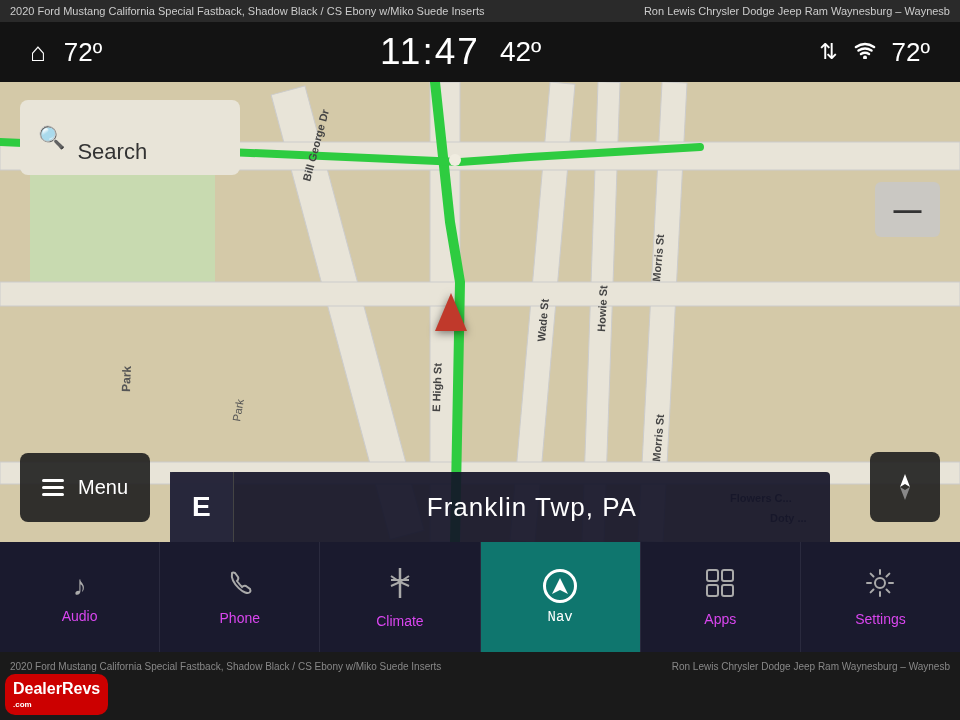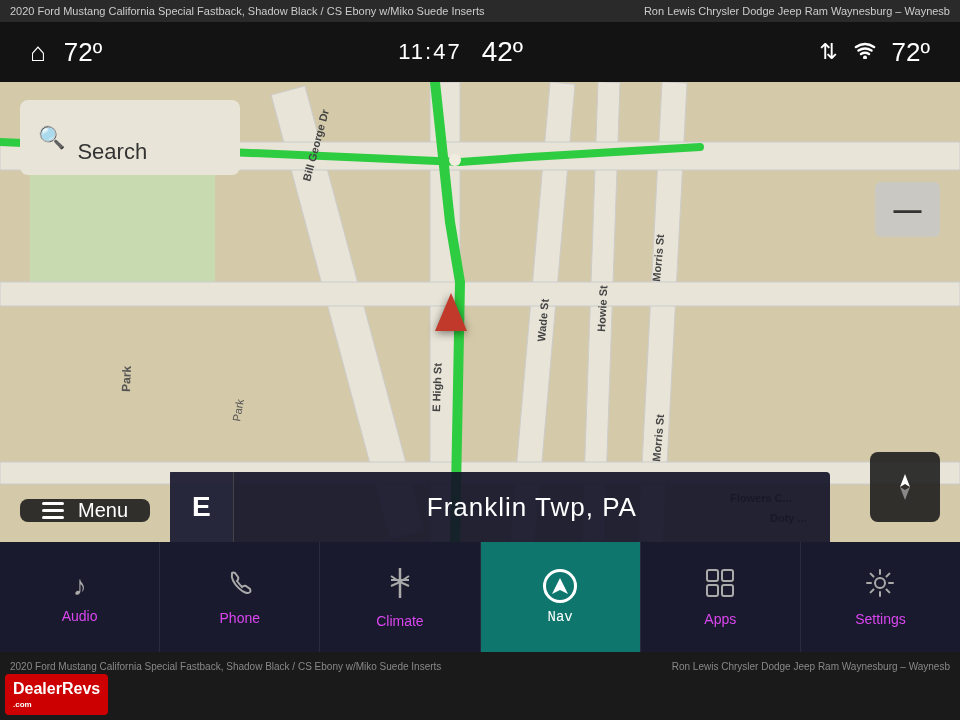--- a/index.html
+++ b/index.html
@@ -63,21 +63,21 @@
       font-weight: 300;
     }
 
     .header-center {
       display: flex;
       align-items: center;
       gap: 20px;
     }
 
     .header-time {
-      font-size: 22px;
+      font-size: 37px;
       color: #fff;
       font-weight: 300;
       letter-spacing: 2px;
     }
 
     .header-outside-temp {
       font-size: 28px;
       color: #fff;
       font-weight: 400;
     }
@@ -158,21 +158,21 @@
     
     .menu-btn {
       position: absolute;
       bottom: 20px;
       left: 20px;
       background: rgba(30,30,30,0.9);
       border-radius: 8px;
       display: flex;
       align-items: center;
       gap: 14px;
-      padding: 0 22px;
+      padding: 23px 22px;
       z-index: 20;
       cursor: pointer;
     }
 
     .hamburger-icon {
       display: flex;
       flex-direction: column;
       gap: 4px;
     }
 
@@ -359,21 +359,21 @@
     
     .dealer-logo {
       position: absolute;
       bottom: 5px;
       left: 5px;
       background: #c00;
       color: #fff;
       font-size: 10px;
       font-weight: bold;
       padding: 6px 8px;
-      border-radius: 4px;
+      border-radius: 10px;
       z-index: 100;
     }
 
     .dealer-logo .logo-main {
       font-size: 16px;
       display: block;
     }
 
     
     .park-area {

